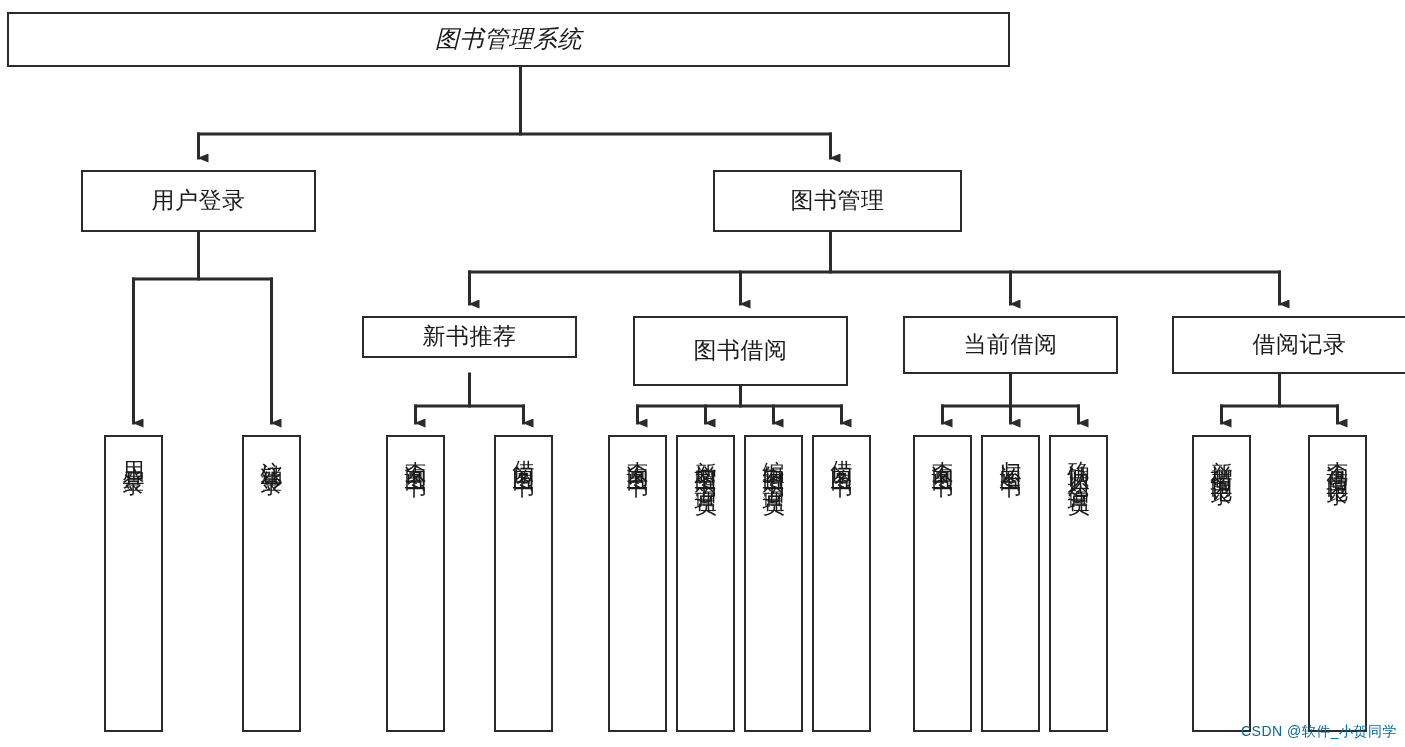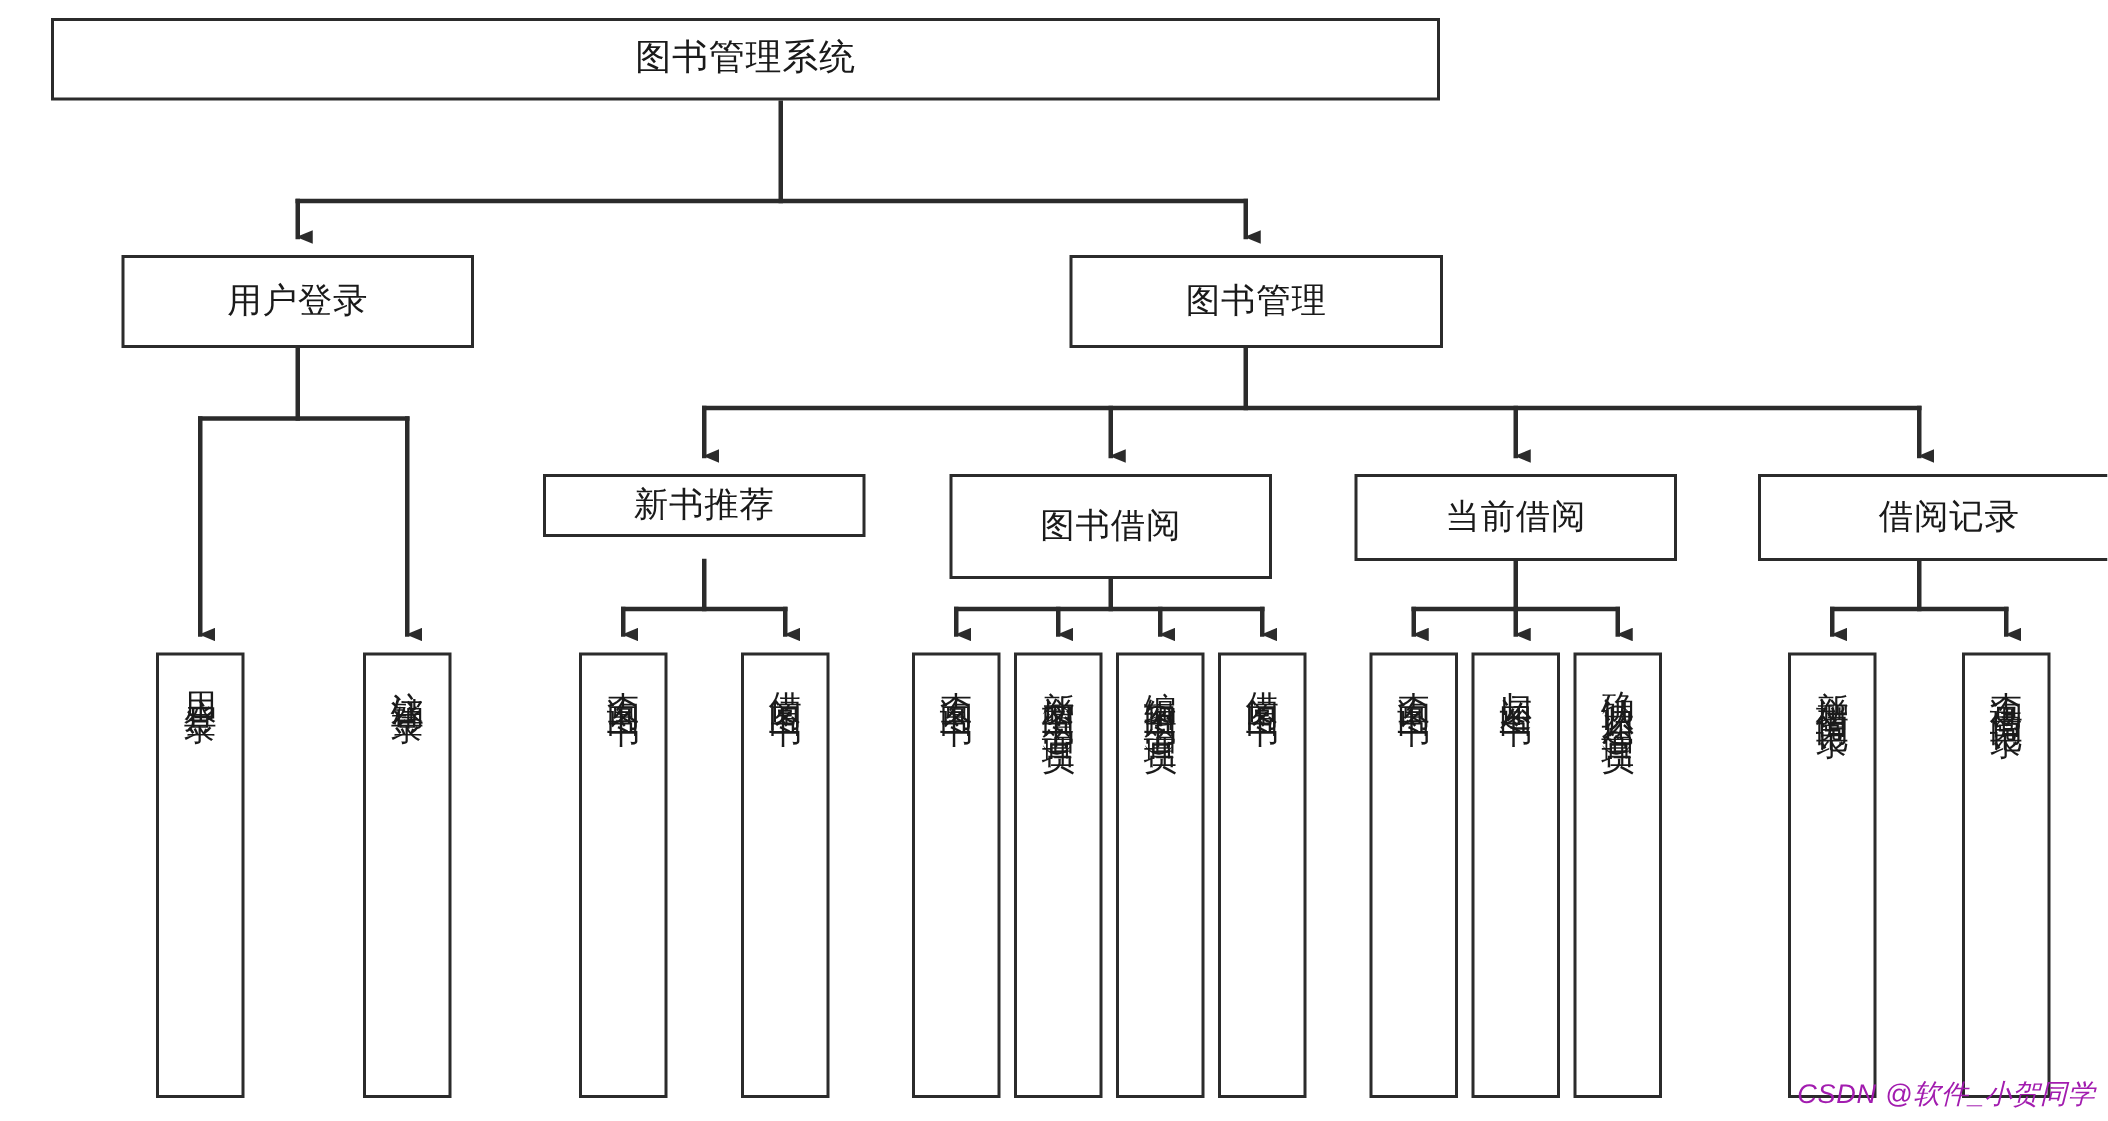--- a/index.html
+++ b/index.html
@@ -61,26 +61,25 @@
     font-size: 22px;
     line-height: 1;
     letter-spacing: 5px;
     white-space: nowrap;
     margin: 0 auto;
   }
   .watermark {
     position: absolute;
     right: 8px;
     bottom: 6px;
-    font-size: 18px;
-    color: #a21caf;
+    font-size: 14px;
+    color: #0369a1;
     letter-spacing: 0.5px;
     white-space: nowrap;
     pointer-events: none;
-    font-style: italic;
   }
 </style>
 </head>
 <body>
 
 <div id="diagram-canvas">
 
   <svg id="connector-layer" viewBox="0 0 1405 747" xmlns="http://www.w3.org/2000/svg">
     <defs>
       <marker id="arrowhead" markerWidth="9" markerHeight="11" refX="4.5" refY="10" orient="auto" markerUnits="userSpaceOnUse">
@@ -124,21 +123,21 @@
       <path d="M 1010.5,406 L 1010.5,423" marker-end="url(#arrowhead)"></path>
       <path d="M 1078.5,406 L 1078.5,423" marker-end="url(#arrowhead)"></path>
 
       <path d="M 1279.5,374 L 1279.5,406"></path>
       <path d="M 1221.5,406 L 1337.5,406"></path>
       <path d="M 1221.5,406 L 1221.5,423" marker-end="url(#arrowhead)"></path>
       <path d="M 1337.5,406 L 1337.5,423" marker-end="url(#arrowhead)"></path>
     </g>
   </svg>
 
-  <div class="node horiz root" style="left:34px; top:12px; width:926px; height:55px;">
+  <div class="node horiz root" style="left:7px; top:12px; width:1003px; height:55px;font-style:italic;">
     <span class="node-label">图书管理系统</span>
   </div>
 
   <div class="node horiz" style="left:81px; top:170px; width:235px; height:62px;">
     <span class="node-label">用户登录</span>
   </div>
   <div class="node horiz" style="left:713px; top:170px; width:249px; height:62px;">
     <span class="node-label">图书管理</span>
   </div>
 

